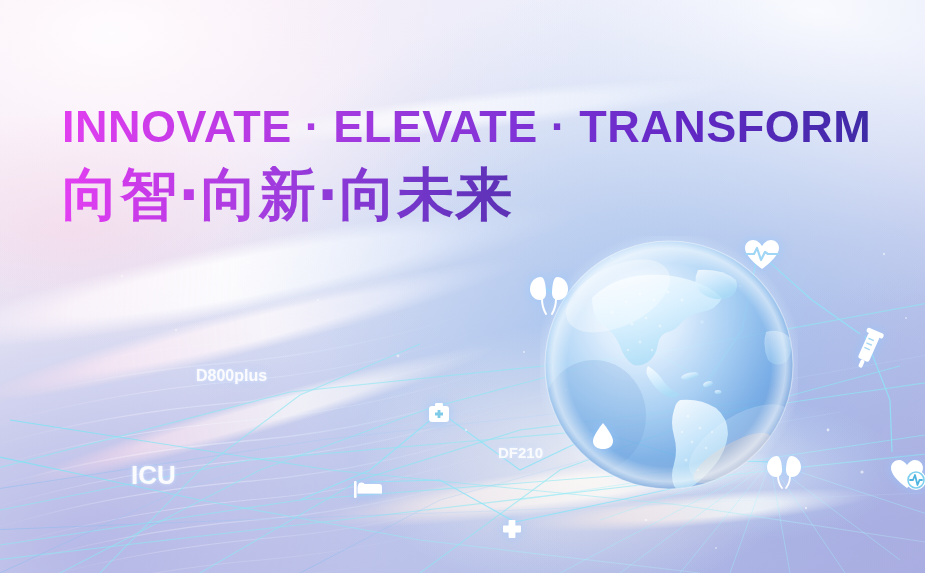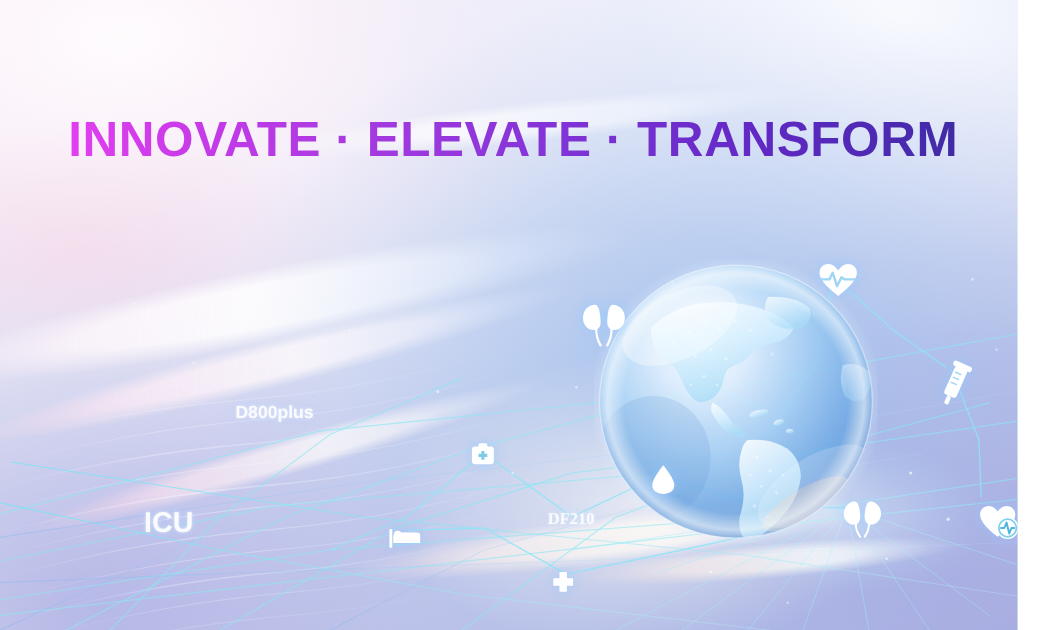--- a/index.html
+++ b/index.html
@@ -229,23 +229,23 @@
 
   
   .plabel {
     position: absolute;
     color: #ffffff;
     font-weight: bold;
     white-space: nowrap;
     text-shadow: 0 0 10px rgba(180,210,255,0.85), 0 0 3px rgba(255,255,255,0.7);
     pointer-events: none;
   }
-  .plabel-d800 { left: 196px; top: 367px; font-size: 16px; opacity: 0.93; margin-left: 18px; }
+  .plabel-d800 { left: 196px; top: 367px; font-size: 16px; opacity: 0.93; }
   .plabel-icu  { left: 131px; top: 460px; font-size: 26px; opacity: 0.95; }
-  .plabel-df210{ left: 498px; top: 464px; font-size: 15px; opacity: 0.88; font-family: Liberation Serif, serif; }
+  .plabel-df210{ left: 498px; top: 444px; font-size: 15px; opacity: 0.88; }
 
   
   .node {
     position: absolute;
     pointer-events: none;
     filter: drop-shadow(0 0 6px rgba(150,200,255,0.75));
   }
 </style>
 </head>
 <body>
@@ -477,20 +477,21 @@
 
         <ellipse cx="54" cy="180" rx="52" ry="56" fill="#5d8fd4" opacity="0.18"></ellipse>
       </g>
 
       <circle cx="129" cy="129" r="124" fill="url(#gRim)"></circle>
       <circle cx="129" cy="129" r="124" fill="none" stroke="#ffffff" stroke-opacity="0.45" stroke-width="1.2"></circle>
     </svg>
   </div>
 
   <div class="headline">INNOVATE · ELEVATE · TRANSFORM</div>
+  <div class="subhead">向智·向新·向未来</div>
 
   <div class="plabel plabel-d800">D800plus</div>
   <div class="plabel plabel-icu">ICU</div>
   <div class="plabel plabel-df210">DF210</div>
 
   <div class="node" style="left:744px; top:239px;">
     <svg width="36" height="32" viewBox="0 0 36 32">
       <path d="M18 30 C6 21 1 14 1 9 C1 4 5 1 9 1 C13 1 16 4 18 7 C20 4 23 1 27 1 C31 1 35 4 35 9 C35 14 30 21 18 30 Z" fill="#ffffff"></path>
       <path d="M2 15 H10 L13 9 L17 21 L21 13 L24 15 H34" fill="none" stroke="#9fd6f5" stroke-width="2.2" stroke-linejoin="round" stroke-linecap="round"></path>
     </svg>

